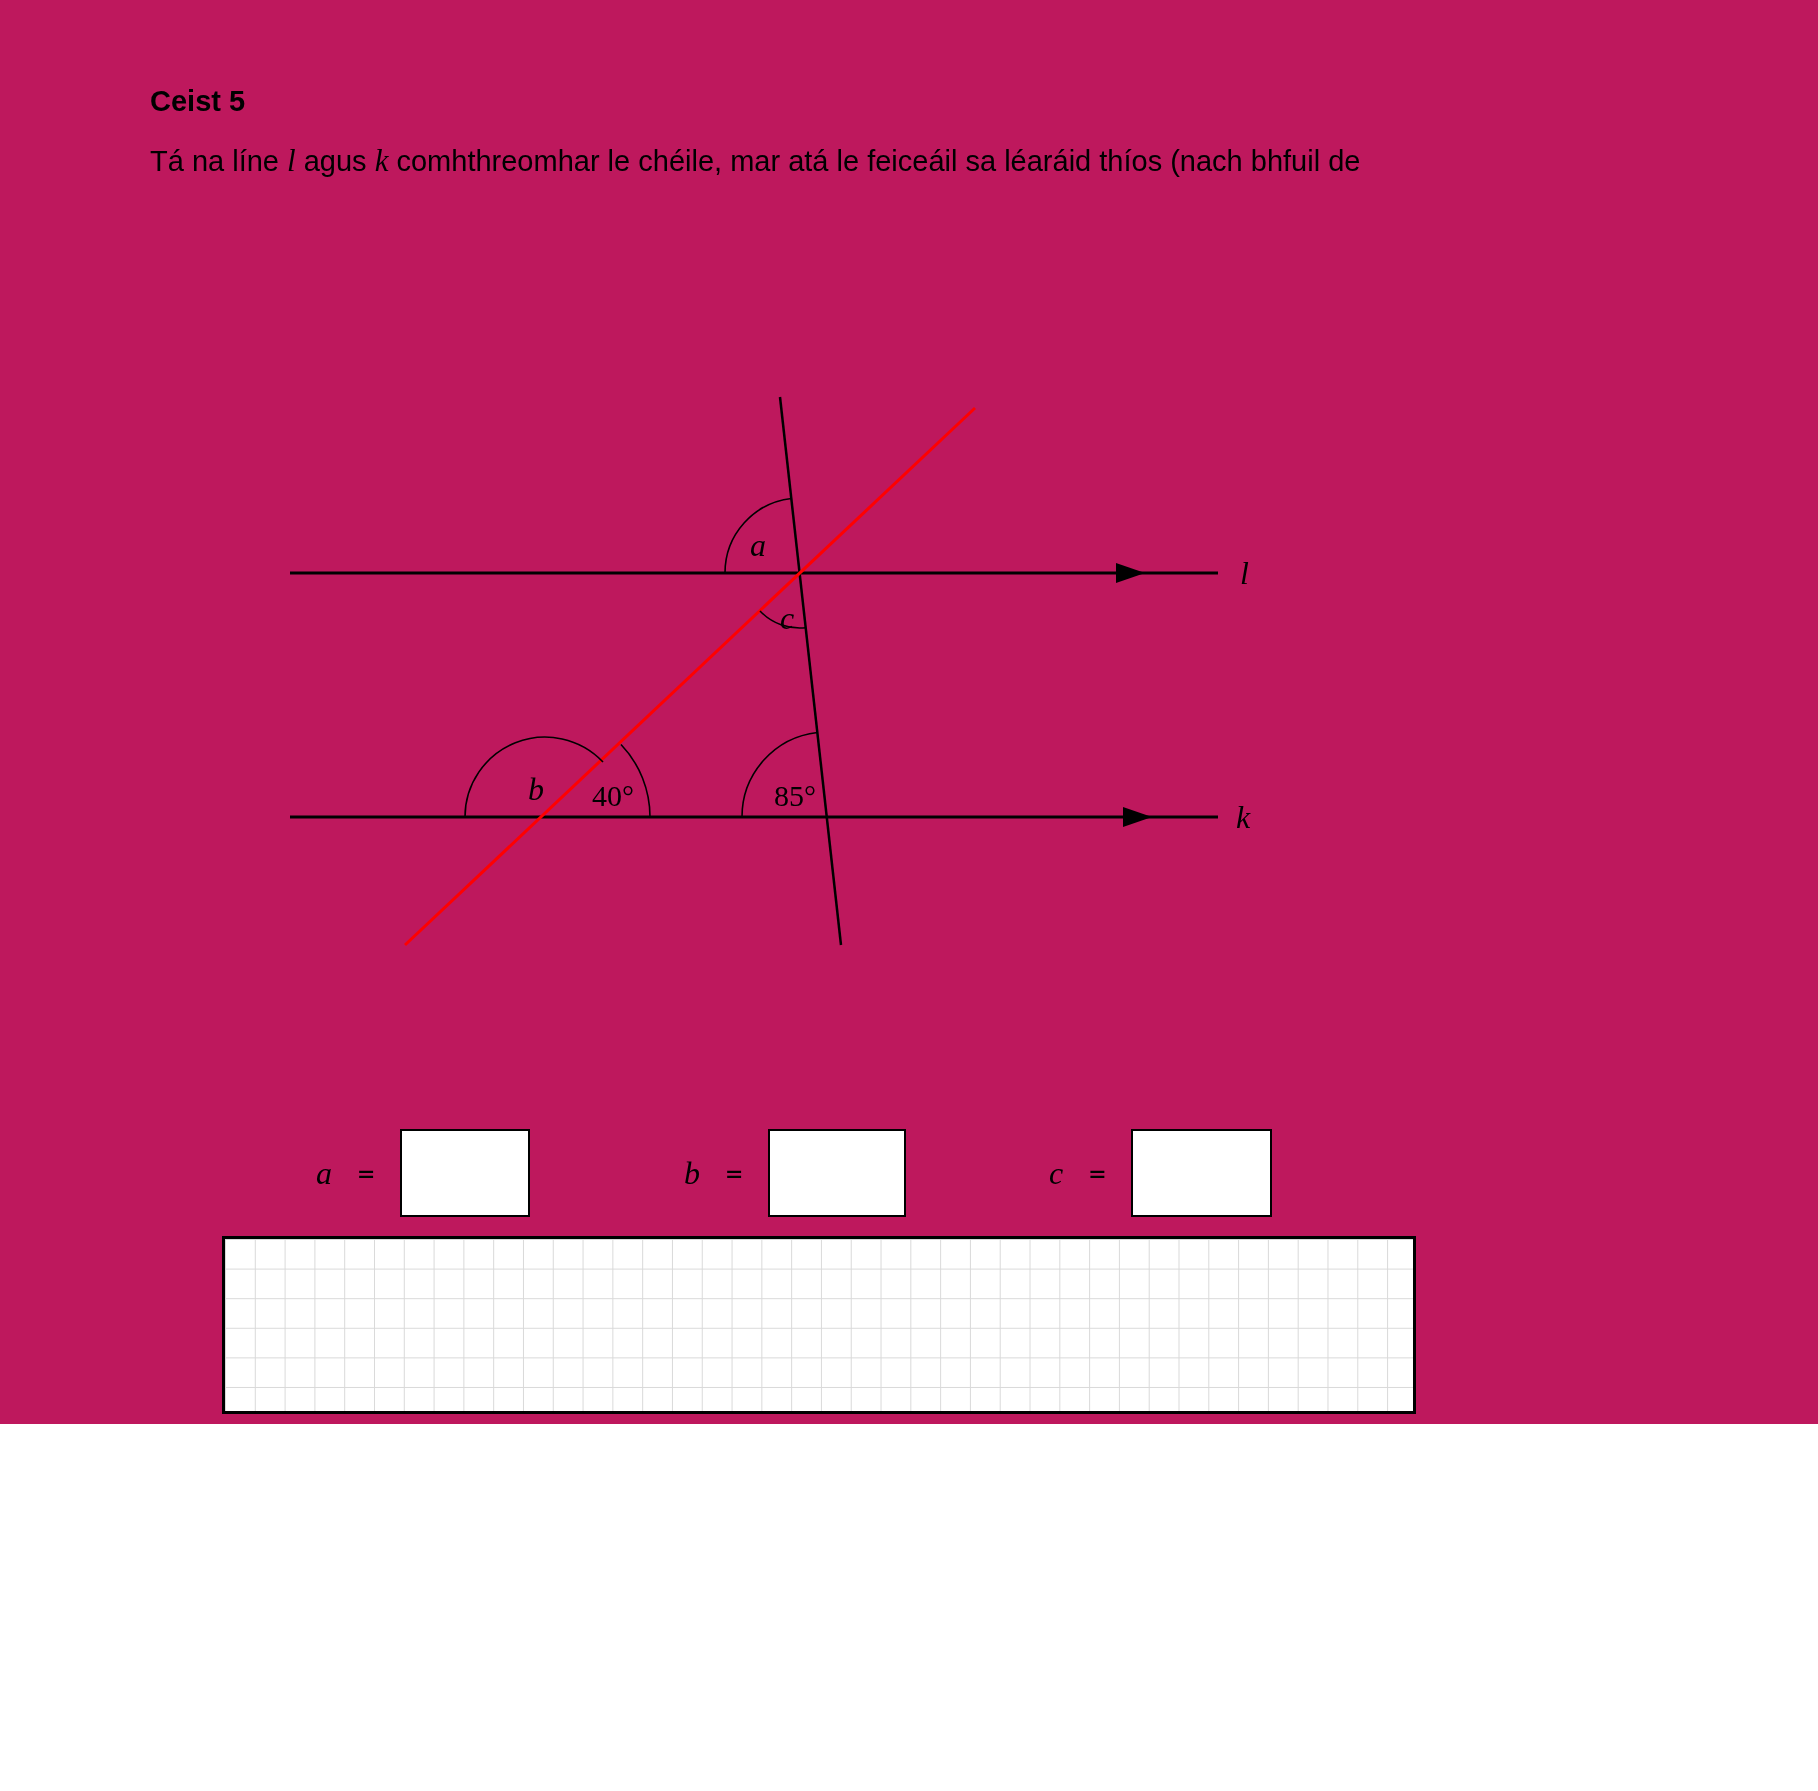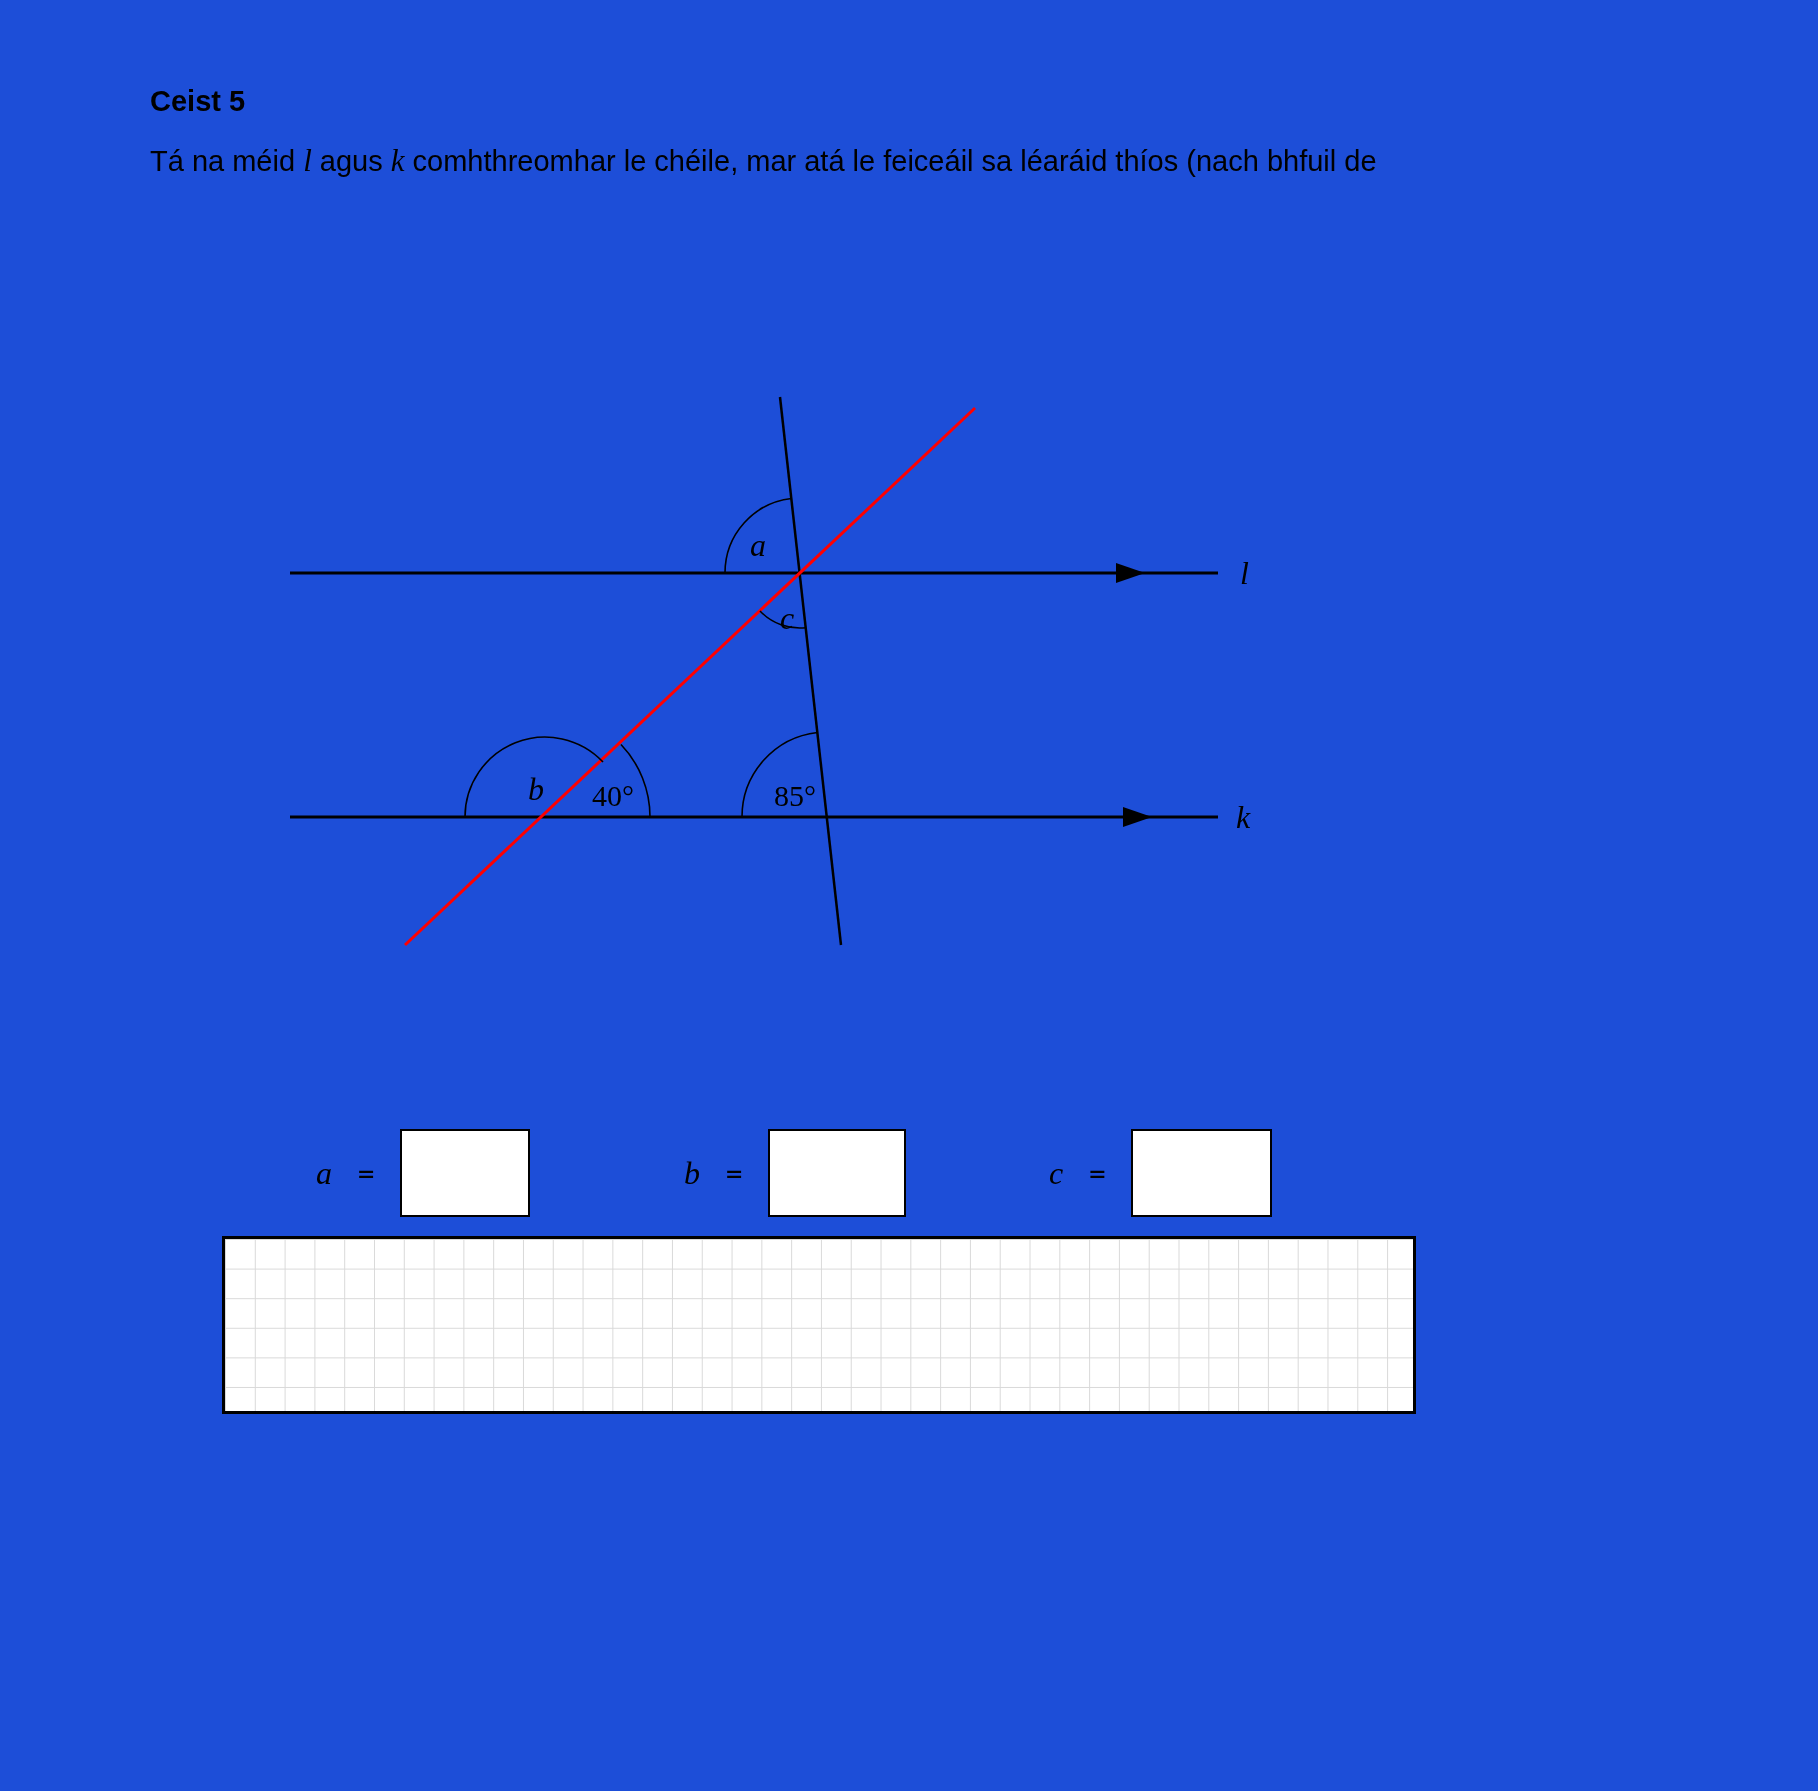--- a/index.html
+++ b/index.html
@@ -1,20 +1,20 @@
 <!DOCTYPE html>
 <html><head>
 <meta charset="utf-8">
 <style>
   * { margin:0; padding:0; box-sizing:border-box; }
   html,body { background:#ffffff; }
   .page {
     position:relative;
-    width:1818px; height:1791px;
-    background:#1d4ed8;
+    width:1818px; height:1424px;
+    background:#be185d;
     font-family:"Liberation Sans", sans-serif;
     color:#000000;
     overflow:hidden;
   }
   .header-row {
     position:absolute; left:150px; top:85px; width:1272px;
     display:flex; justify-content:space-between; align-items:baseline;
   }
   .header-row .q-num, .header-row .time-note {
     font-weight:bold; font-size:29px;
@@ -82,21 +82,21 @@
 </head>
 <body>
 
 <div class="page">
 
   <div class="header-row">
     <span class="q-num">Ceist 5</span>
   </div>
 
   <div class="intro">
-    <p><span>Tá na méid </span><span class="math">l</span><span> agus </span><span class="math">k</span><span> comhthreomhar le chéile, mar atá le feiceáil sa léaráid thíos (nach bhfuil de</span></p>
+    <p><span>Tá na líne </span><span class="math">l</span><span> agus </span><span class="math">k</span><span> comhthreomhar le chéile, mar atá le feiceáil sa léaráid thíos (nach bhfuil de</span></p>
     <div class="spacer-line"></div>
   </div>
 
   <div class="diagram-wrap">
     <svg viewBox="0 388 1330 572" xmlns="http://www.w3.org/2000/svg">
 
       <line x1="290" y1="573" x2="1218" y2="573" stroke="#000000" stroke-width="3"></line>
       <polygon points="1145,573 1116,563 1116,583" fill="#000000"></polygon>
       <text class="svg-label" x="1240" y="584">l</text>
 

